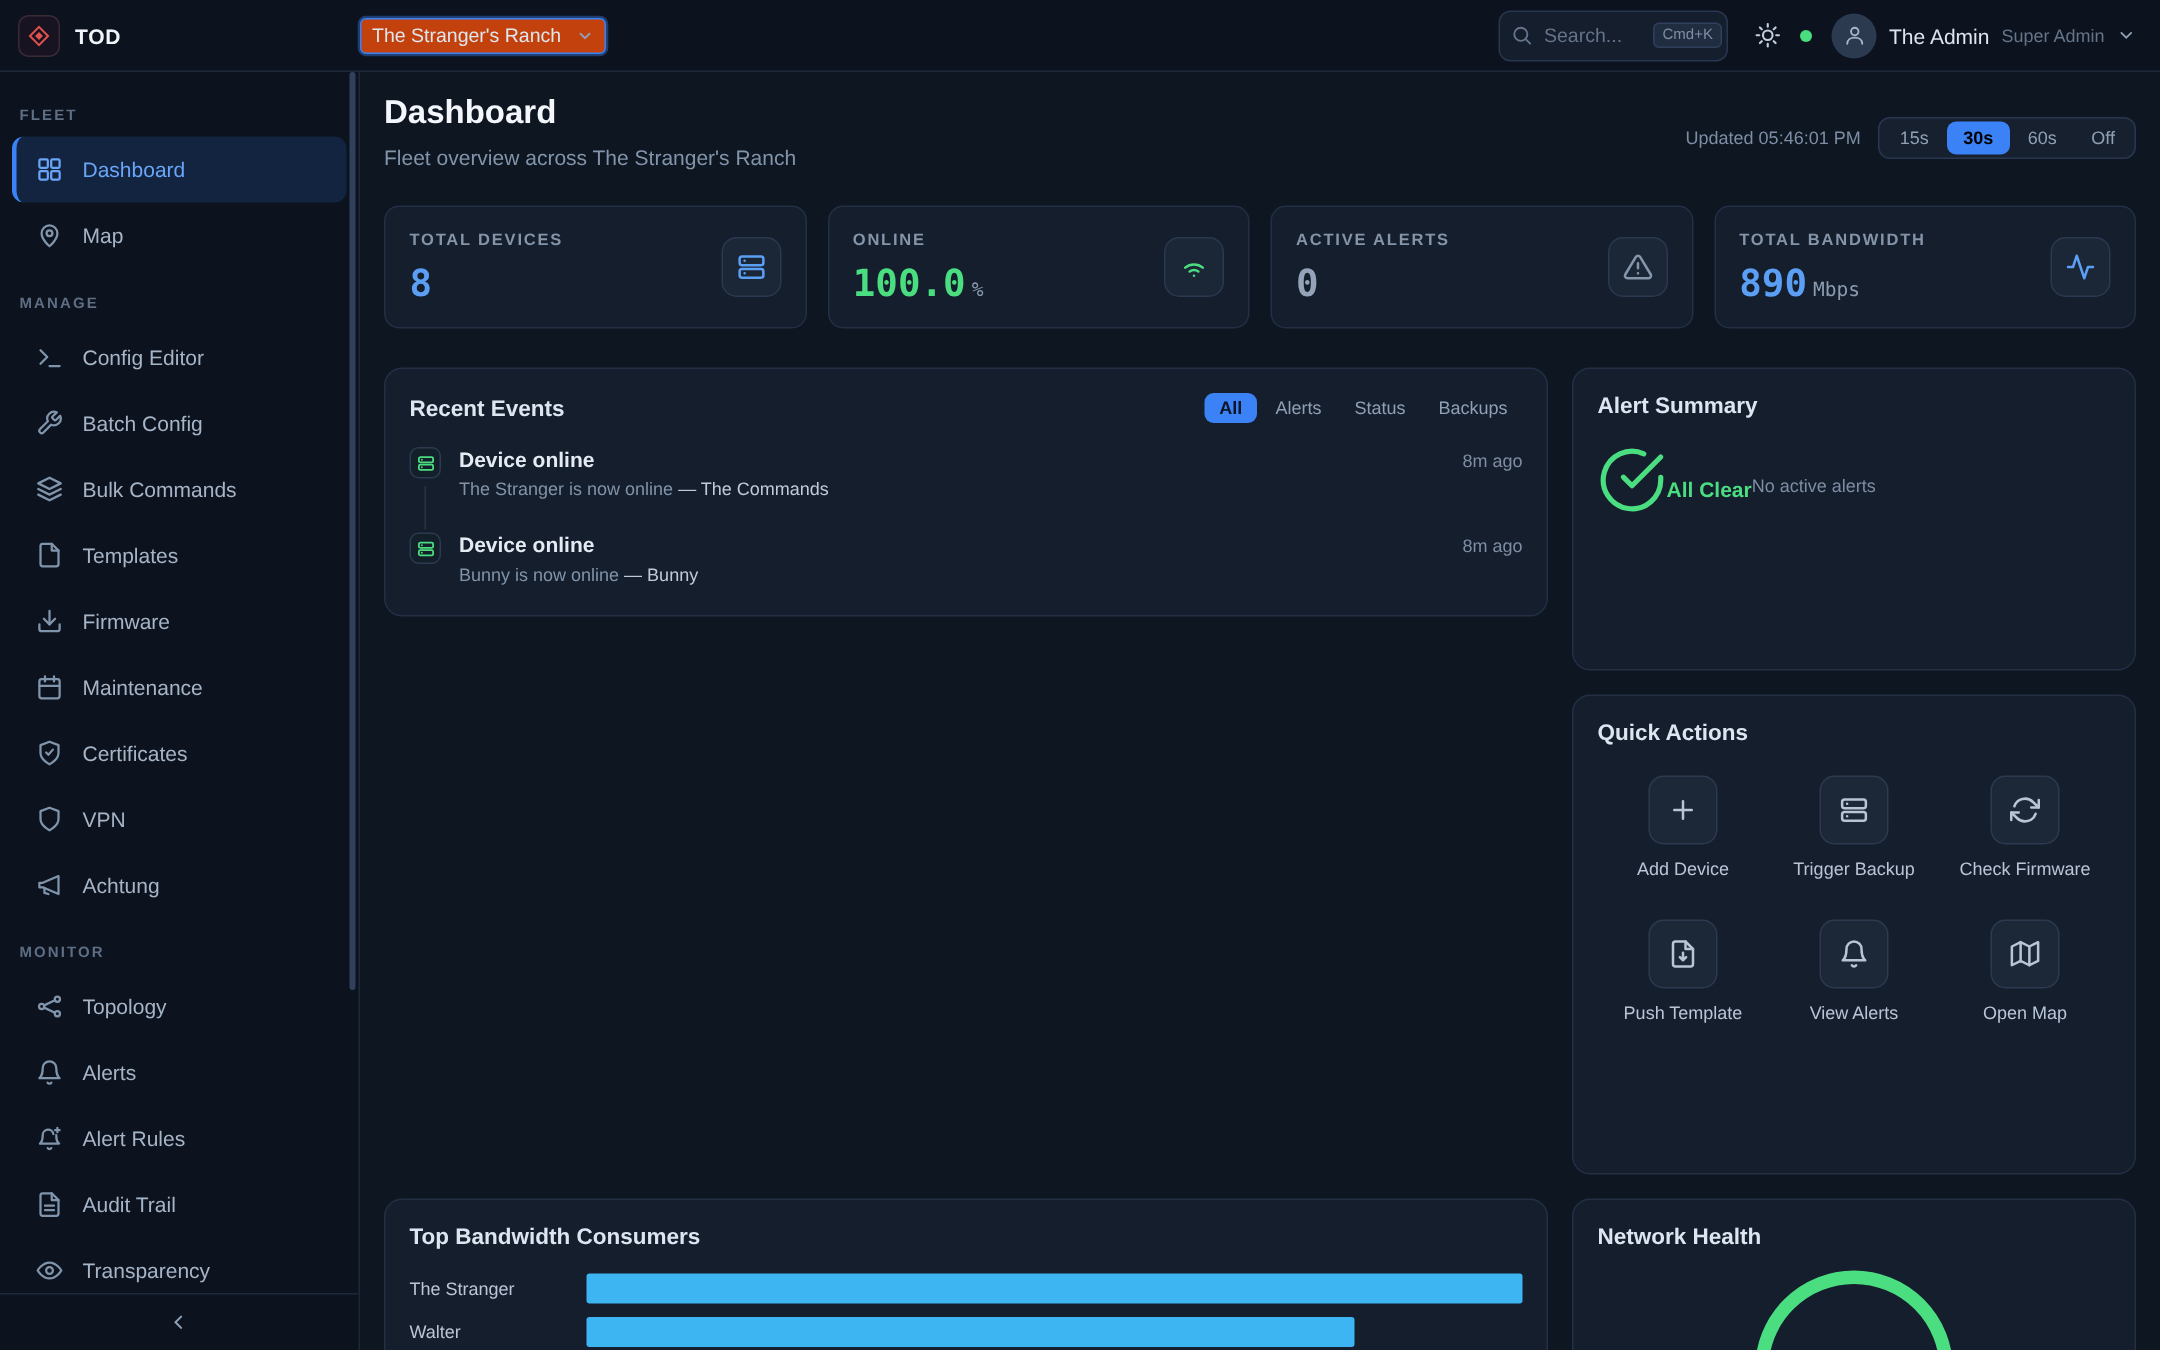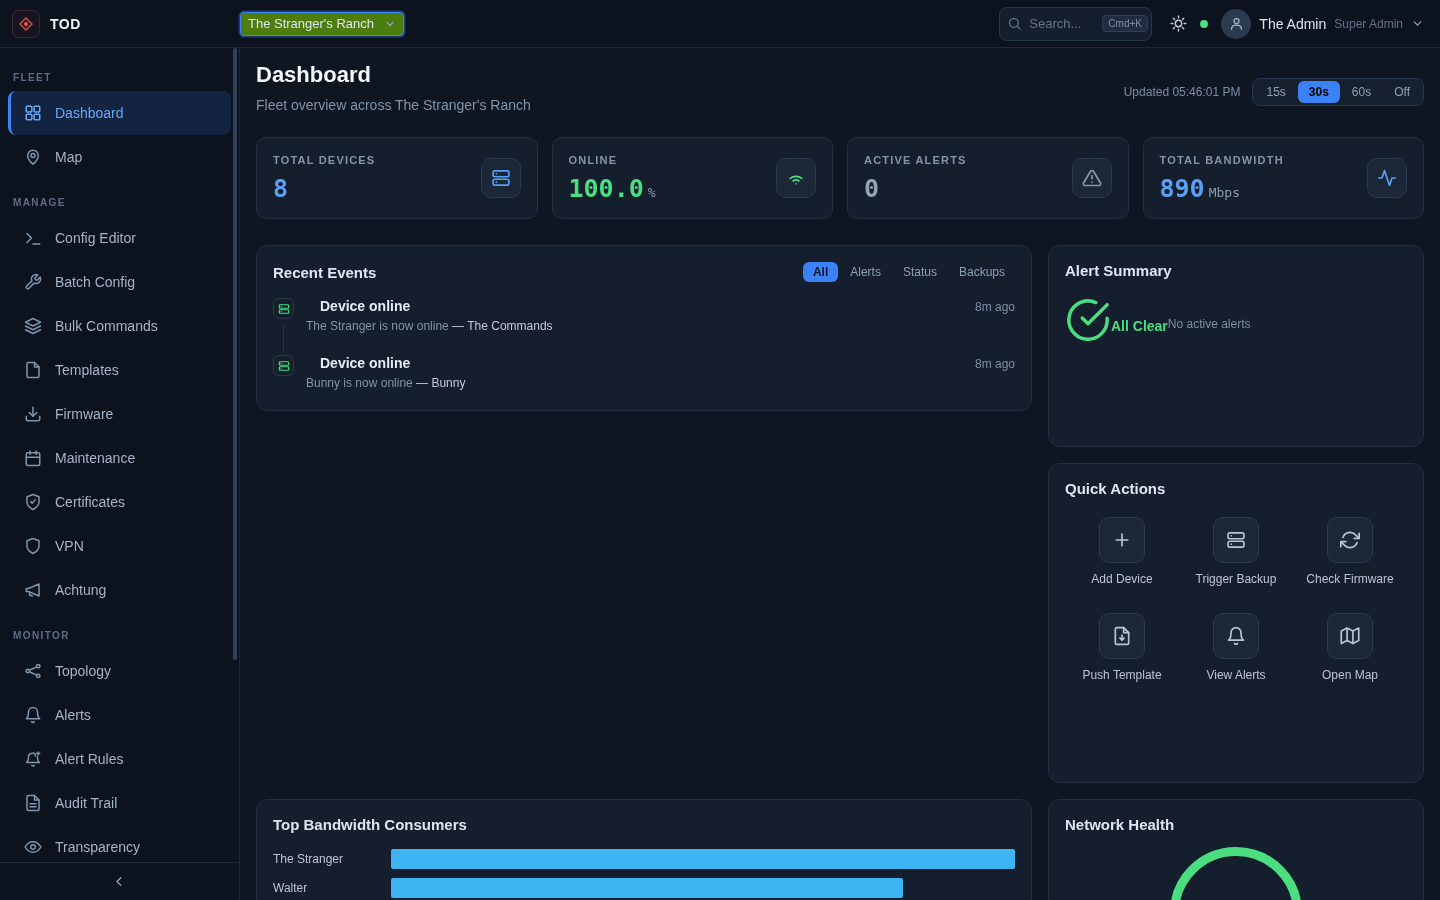--- a/index.html
+++ b/index.html
@@ -16,21 +16,21 @@
     display:flex; align-items:center; padding:0 16px 0 12px;
   }
   .brand-zone { width:228px; display:flex; align-items:center; gap:10px; }
   .logo-chip {
     width:28px; height:28px; border-radius:7px; background:#181320;
     border:1px solid #3a2a33; display:flex; align-items:center; justify-content:center;
   }
   .brand { font-size:14px; font-weight:700; color:#f1f5fa; letter-spacing:.5px; }
   .ranch-select {
     display:flex; align-items:center; gap:10px; height:24px;
-    background:#4d7c0f; border:1px solid #3b82f6; border-radius:4px;
+    background:#c2410c; border:1px solid #3b82f6; border-radius:4px;
     box-shadow:0 0 0 1.5px rgba(59,130,246,.4);
     padding:0 7px; font-size:13px; color:#dfe7f1; cursor:pointer;
   }
   .topbar-spacer { flex:1; }
   .search {
     display:flex; align-items:center; gap:7px; width:153px; height:34px;
     background:#151e2d; border:1px solid #283650; border-radius:8px; padding:0 7px;
   }
   .search input {
     background:transparent; border:none; outline:none; width:66px;
@@ -144,21 +144,21 @@
     content:""; position:absolute; left:10px; top:26px; bottom:2px;
     width:1px; background:#26334a;
   }
   .event-ic {
     width:21px; height:21px; border-radius:6px; border:1px solid #2c3a50;
     background:#13202a; color:#4ade80; display:flex; align-items:center;
     justify-content:center; flex-shrink:0; position:relative; z-index:1;
   }
   .event-main { flex:1; }
   .event-title-row { display:flex; justify-content:space-between; align-items:baseline; }
-  .event-title { font-size:14px; font-weight:600; color:#e5ebf3;margin-left:14px; }
+  .event-title { font-size:14px; font-weight:600; color:#e5ebf3; }
   .event-time { font-size:12px; color:#7d8da3; }
   .event-desc { font-size:12px; color:#8093a9; margin-top:5px; }
   .event-dev { color:#c0cbda; }
 
   
   .right-stack { display:flex; flex-direction:column; gap:16px; }
   .alert-summary { height:202px; }
   .as-body { display:flex; flex-direction:row; align-items:center; padding-top:18px; }
   .as-status { font-size:14px; font-weight:700; color:#4ade80; margin-top:12px; }
   .as-sub { font-size:12px; color:#7d8da3; margin-top:8px; }

